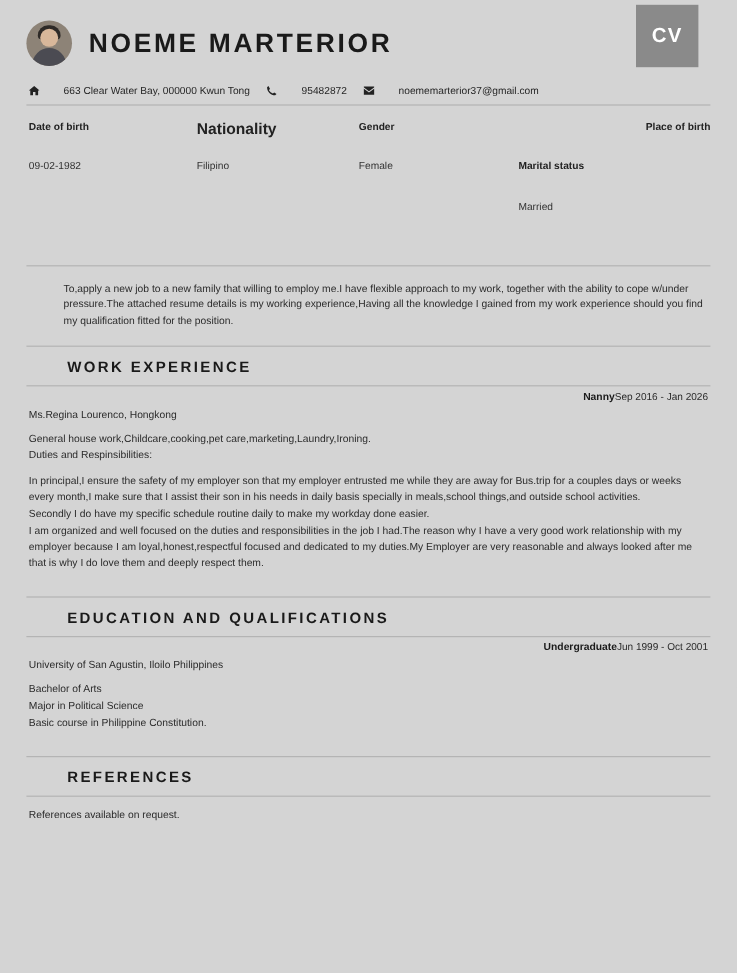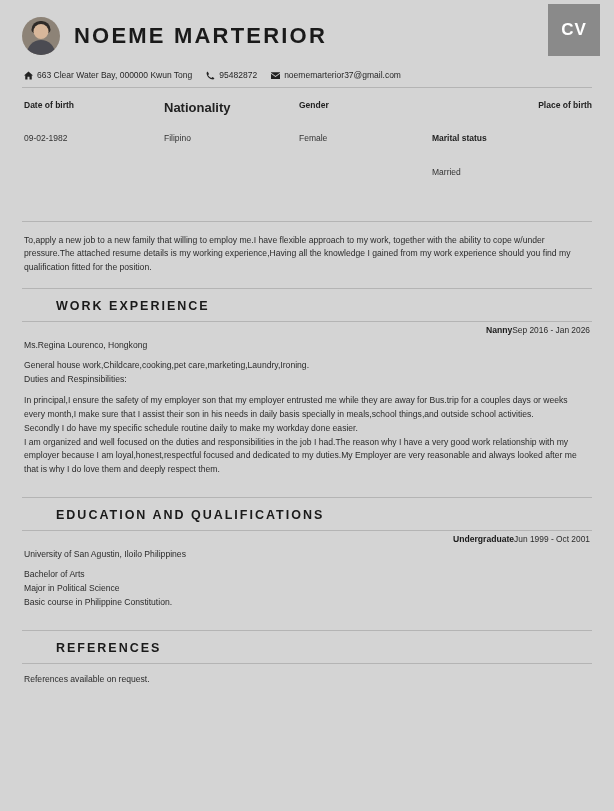--- a/index.html
+++ b/index.html
@@ -72,21 +72,21 @@
   .name {
     font-size: 22px;
     font-weight: bold;
     letter-spacing: 2.2px;
     margin-left: 14px;
     color: #1a1a1a;
     white-space: nowrap;
   }
   .cv-badge {
     position: absolute;
-    right: 14px;
+    right: 32px;
     top: 4px;
     width: 52px;
     height: 52px;
     background: #8a8a8a;
     color: #ffffff;
     font-size: 17px;
     font-weight: bold;
     letter-spacing: 1px;
     display: flex;
     align-items: center;
@@ -99,21 +99,21 @@
     align-items: center;
     font-size: 8.5px;
     color: #262626;
     padding: 8px 0 7px 2px;
     gap: 4px;
     flex-wrap: nowrap;
   }
   .contact-item {
     display: flex;
     align-items: center;
-    gap: 4px;
+    gap: 20px;
     margin-right: 10px;
     white-space: nowrap;
   }
   .contact-item svg { display: block; }
 
   .rule {
     height: 1px;
     background: #b4b4b4;
     width: 100%;
   }
@@ -131,20 +131,21 @@
     padding-bottom: 6px;
   }
   .info-cell { display: block; }
 
   
   .summary {
     font-size: 8.6px;
     line-height: 1.55;
     color: #2b2b2b;
     padding: 12px 2px 14px 2px;
+    margin-left: 29px;
   }
 
   
   .section-title {
     font-size: 12.5px;
     font-weight: bold;
     letter-spacing: 2px;
     color: #1a1a1a;
     padding: 10px 0 8px 2px;
     margin-left: 32px;

